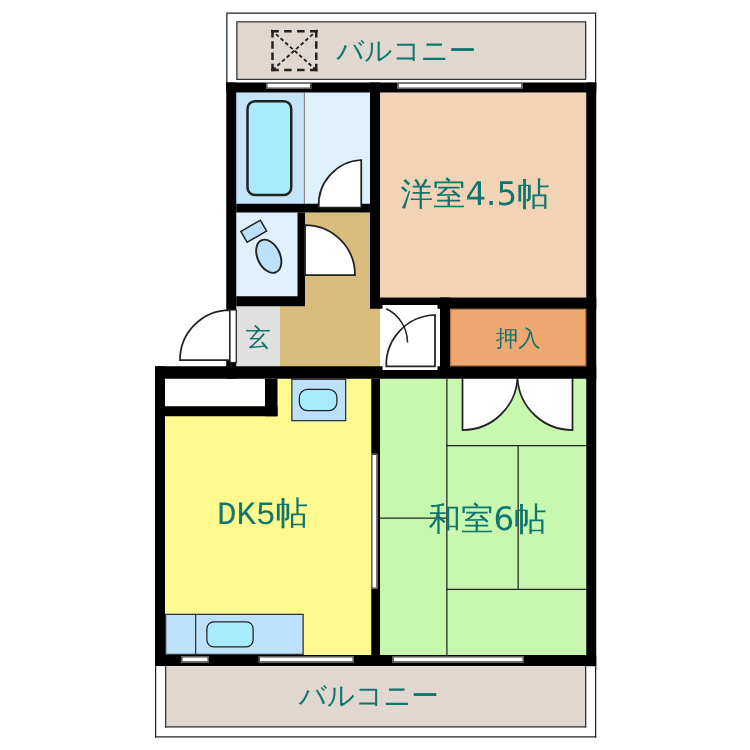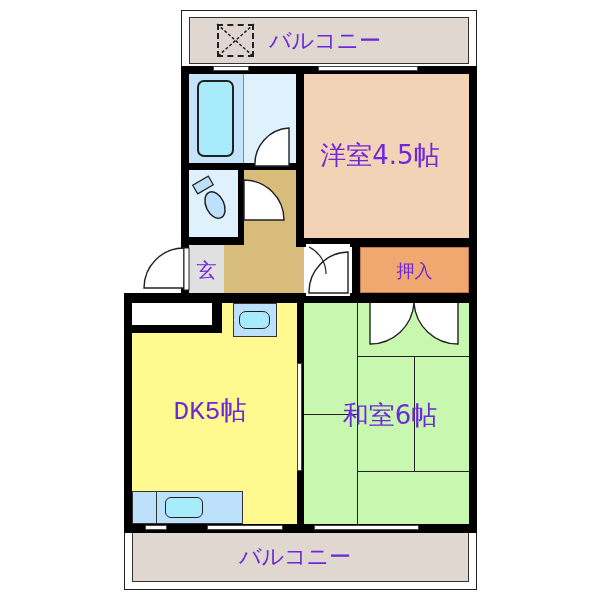--- a/index.html
+++ b/index.html
@@ -1,21 +1,21 @@
 <!DOCTYPE html>
 <html><head>
 <meta charset="utf-8">
 <style>
   html, body { margin:0; padding:0; background:#ffffff; }
   body { width:600px; height:600px; position:relative; overflow:hidden;
          font-family: "DejaVu Sans", "Liberation Sans", sans-serif; }
   .abs { position:absolute; box-sizing:border-box; }
   .wall { position:absolute; background:#000; }
   .label { position:absolute; display:flex; align-items:center; justify-content:center;
-           color:#6d28d9; white-space:nowrap; }
+           color:#0f766e; white-space:nowrap; }
   .win { position:absolute; background:#fff; border:1px solid #444; box-sizing:border-box; }
   svg { position:absolute; overflow:visible; }
 </style>
 </head>
 <body>
 
 <div class="abs" style="left:181px;top:10px;width:296px;height:60px;border:1px solid #222;background:#fff;"></div>
 <div class="abs" style="left:189px;top:17px;width:280px;height:47px;background:#e0d8d0;border:1px solid #333;"></div>
 <div class="abs" style="left:217px;top:24px;width:37px;height:33px;border:2px dashed #222;">
   <svg width="37" height="33" style="left:-2px;top:-2px;">

